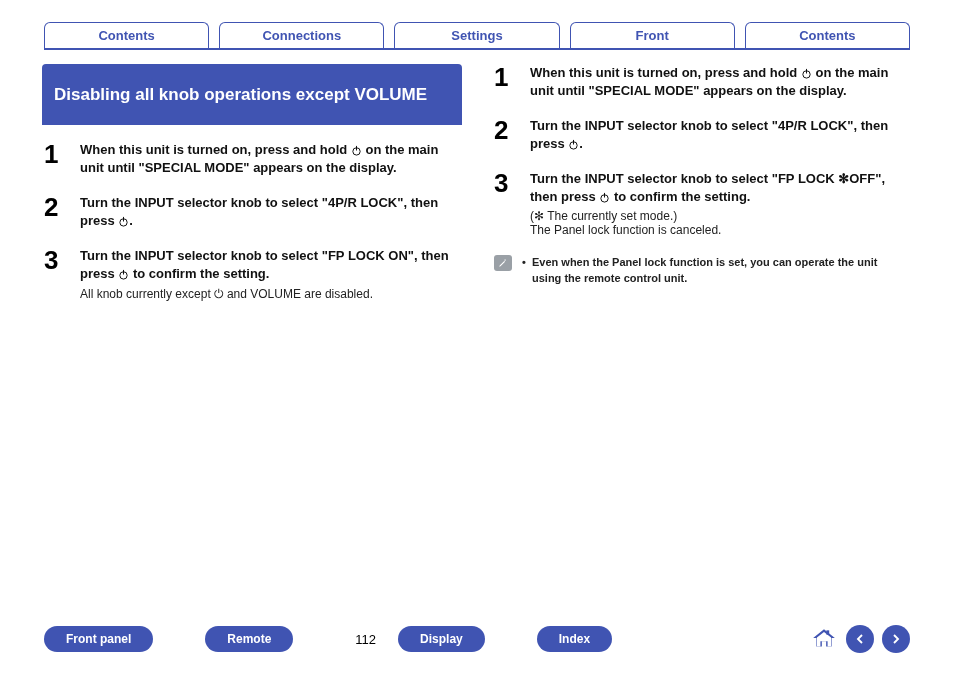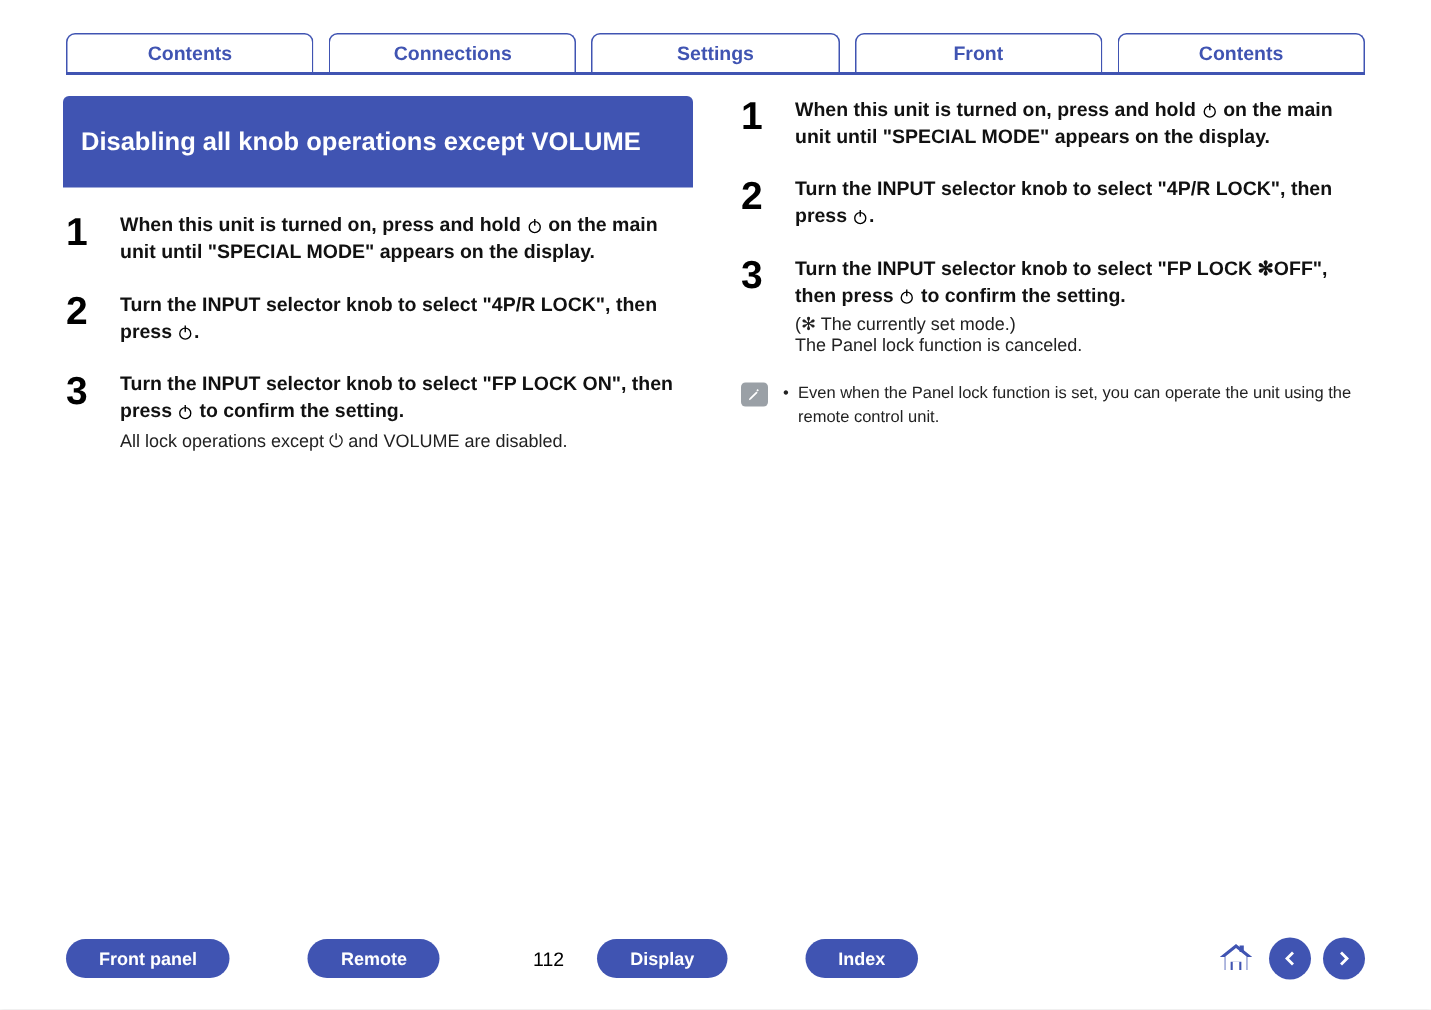--- a/index.html
+++ b/index.html
@@ -62,21 +62,21 @@
 
   .step{display:flex;gap:14px;margin:0 6px 18px 2px;}
   .step-num{
     font-size:26px;font-weight:bold;color:#000;width:22px;flex:none;
     line-height:1;
   }
   .step-body{flex:1;font-size:13px;}
   .step-title{font-weight:bold;line-height:1.35;}
   .step-sub{margin-top:4px;font-weight:normal;color:#222;font-size:12px;}
 
-  .note-block{display:flex;gap:10px;margin:4px 5px 0 2px;font-size:11px;color:#222;}
+  .note-block{display:flex;gap:10px;margin:4px 5px 0 2px;font-size:11px;color:#222;font-weight:bold;}
   .note-icon{
     width:18px;height:16px;border-radius:3px;background:#9aa0a6;
     display:flex;align-items:center;justify-content:center;flex:none;
   }
   .note-icon svg{width:10px;height:10px;fill:#fff;}
   .note-body{flex:1;line-height:1.4;position:relative;padding-left:10px;}
   .note-body::before{content:"•";position:absolute;left:0;top:0;}
 
   
   .pw{display:inline-flex;vertical-align:-2px;}
@@ -157,21 +157,21 @@
         <div class="step-num">3</div>
         <div class="step-body">
           <div class="step-title">
             <span>Turn the INPUT selector knob to select "FP LOCK ON", then press </span><span class="pw">
                 <svg viewBox="0 0 24 24">
                   <circle cx="12" cy="14" r="8"></circle>
                   <line x1="12" y1="2" x2="12" y2="12"></line>
                 </svg>
               </span><span> to confirm the setting.</span>
           </div>
-          <div class="step-sub">All lock operations except ⏻ and VOLUME are disabled.</div>
+          <div class="step-sub">All knob currently except ⏻ and VOLUME are disabled.</div>
         </div>
       </div>
     </div>
 
     <div class="col">
 
       <div class="step">
         <div class="step-num">1</div>
         <div class="step-body">
           <div class="step-title">

